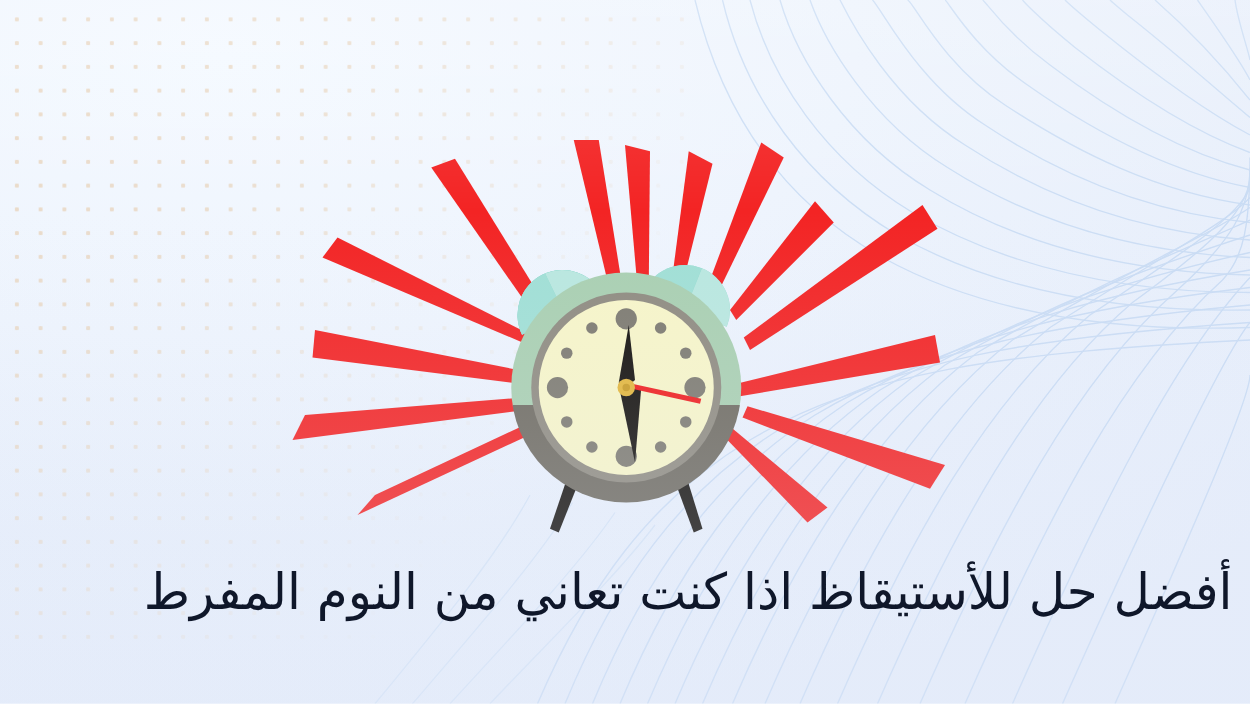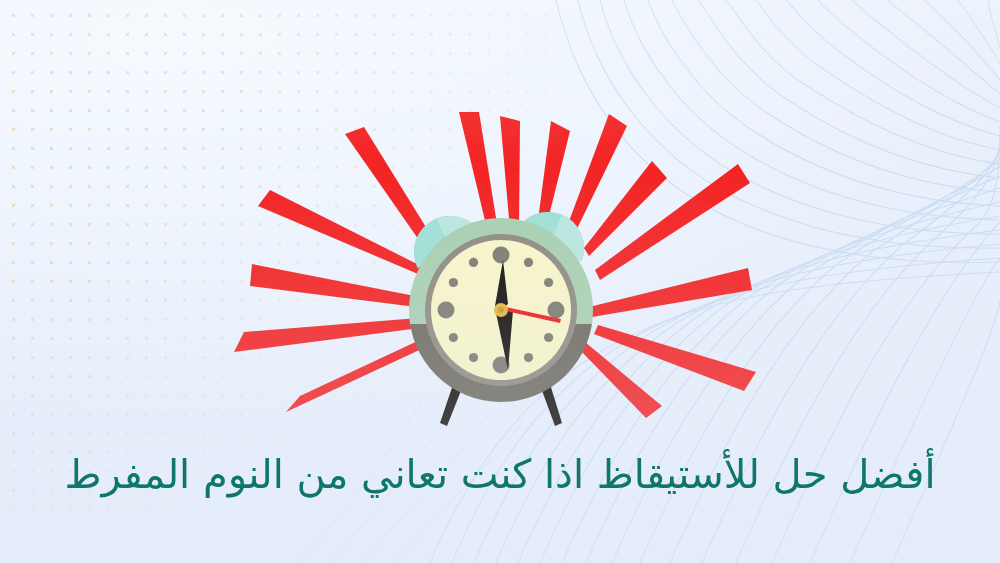--- a/index.html
+++ b/index.html
@@ -55,30 +55,29 @@
     height: 330px;
   }
   .illustration svg { display: block; width: 100%; height: 100%; overflow: visible; }
 
   
   .caption {
     position: absolute;
     left: 0;
     right: 0;
     top: 448px;
-    text-align: center;
     direction: rtl;
     unicode-bidi: isolate;
     font-family: "DejaVu Sans", "Liberation Sans", sans-serif;
     font-size: 40px;
     line-height: 1.32;
     font-weight: 400;
-    color: #0f766e;
+    color: #0f172a;
     letter-spacing: 0px;
-    padding: 0 26px;
+    padding: 0 14px;
     white-space: nowrap;
   }
 </style>
 </head>
 <body>
 
 <div id="stage">
 
   <div class="bg-base"></div>
 

